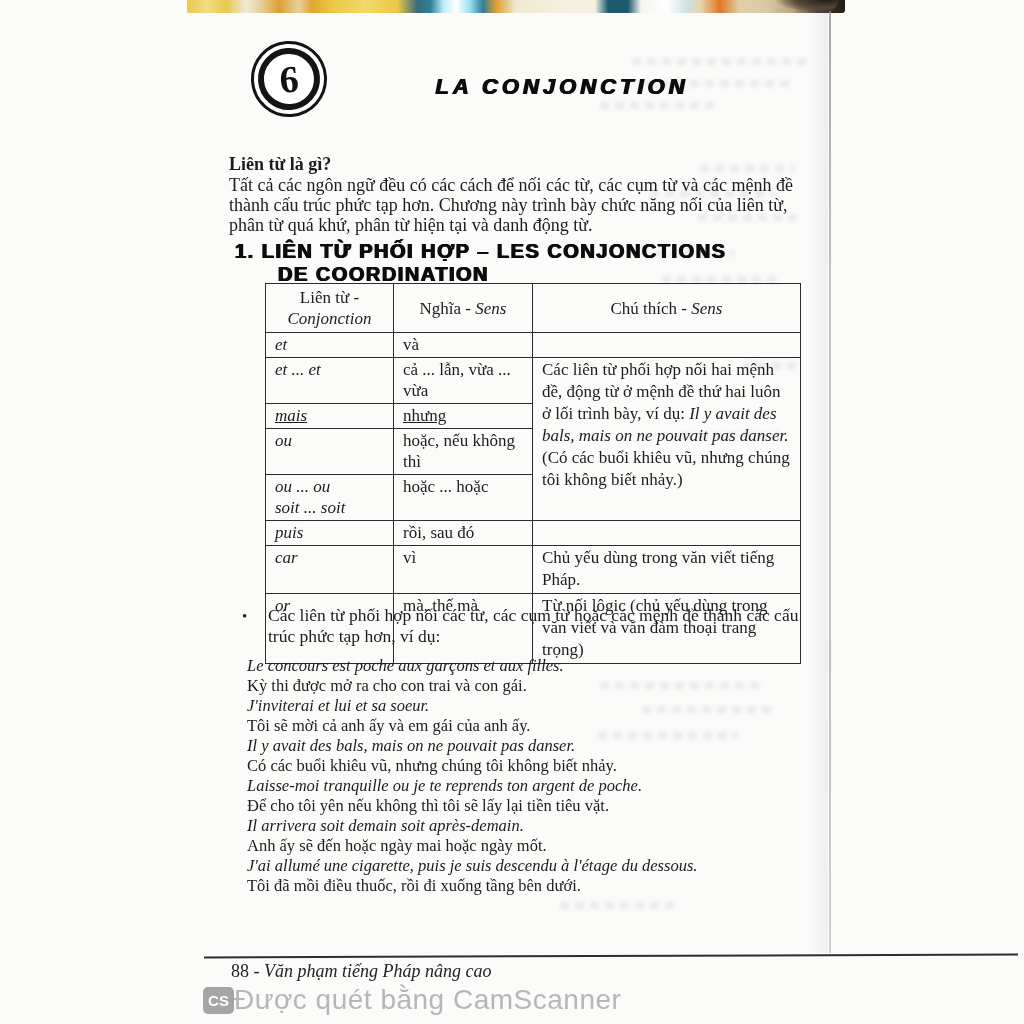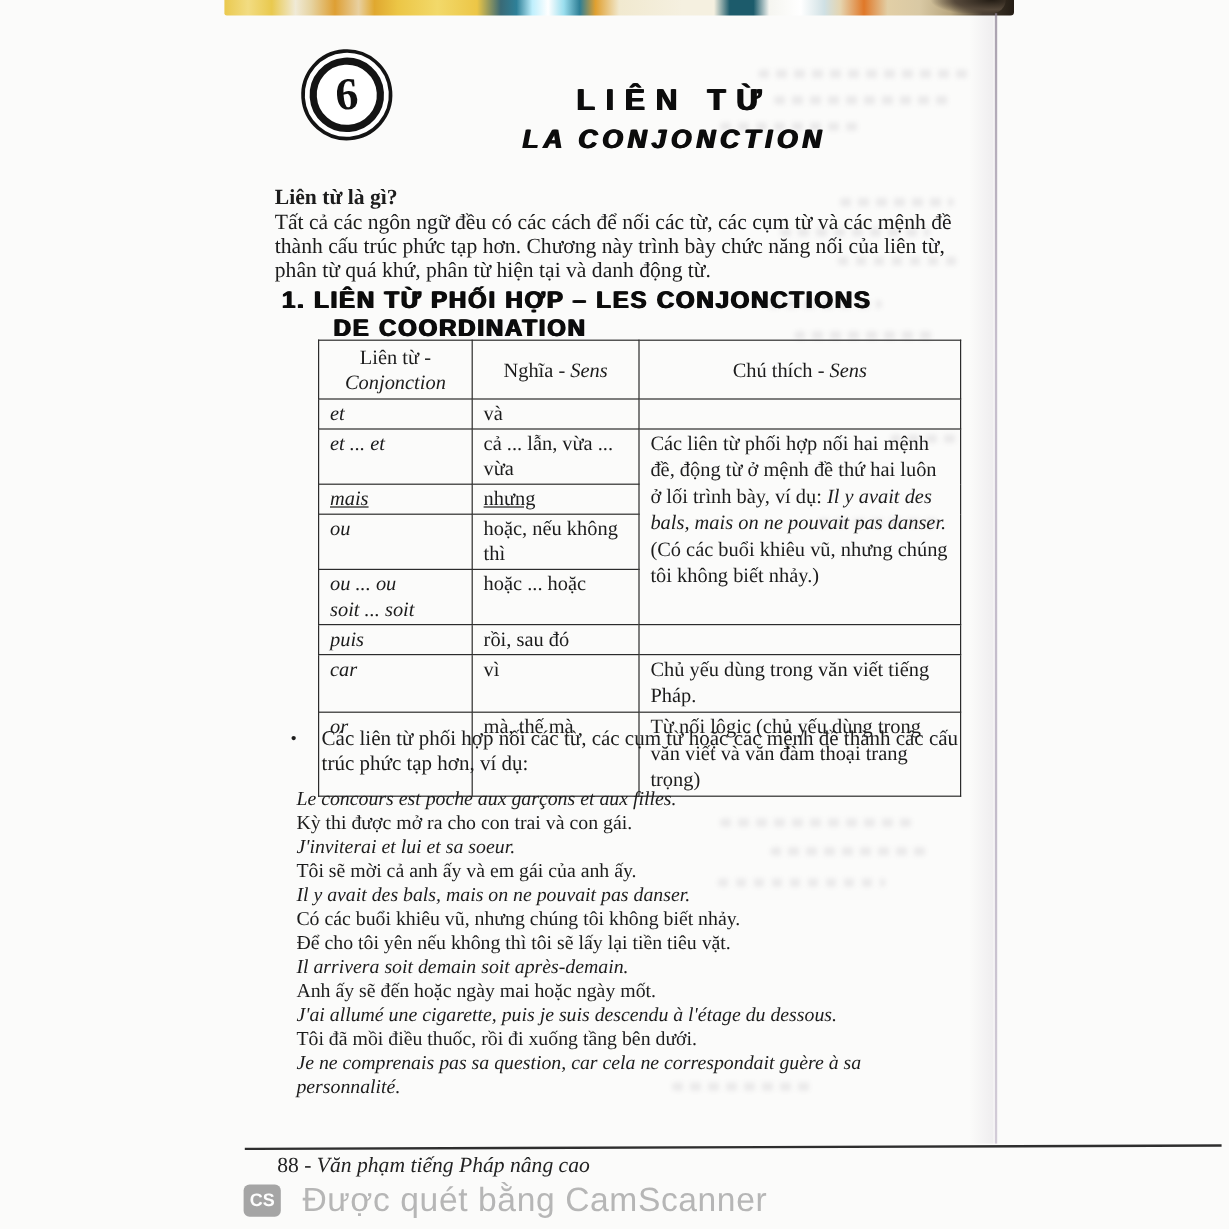--- a/index.html
+++ b/index.html
@@ -98,21 +98,21 @@
   .bullet-note { position: absolute; left: 14px; top: 577px; width: 568px; display: flex; font-size: 17.5px; line-height: 21px; }
   .bullet-marker { width: 26px; flex: 0 0 26px; font-size: 15px; padding-top: 1px; }
 
   .examples { position: absolute; left: 19px; top: 628px; width: 505px; font-size: 16.5px; line-height: 20px; }
   .ex-fr { font-style: italic; }
 
   
   .footer-rule { position: absolute; left: 204px; top: 955px; width: 814px; height: 2px; background: #2e2e2e; transform: rotate(-0.2deg); }
   .footer-text { position: absolute; left: 231px; top: 961px; font-size: 18px; color: #222; }
   .footer-text .book { font-style: italic; }
-  .watermark { position: absolute; left: 203px; top: 984px; display: flex; align-items: center; gap: 18px; }
+  .watermark { position: absolute; left: 203px; top: 984px; display: flex; align-items: center; gap: 0; }
   .cs-box {
     width: 31px; height: 27px; background: #a5a5a5; border-radius: 5px;
     display: flex; align-items: center; justify-content: center;
     font-family: "Liberation Sans", sans-serif; font-weight: 700; font-size: 15px; color: #fdfdfd;
   }
   .cs-label { font-family: "Liberation Sans", sans-serif; font-size: 28px; color: #b6b6b6; letter-spacing: 0.5px; }
 </style>
 </head>
 <body>
 
@@ -135,21 +135,20 @@
 <div class="smudge" style="left:642px; top:706px; width:130px;"></div>
 <div class="smudge" style="left:598px; top:732px; width:140px;"></div>
 <div class="smudge" style="left:560px; top:902px; width:120px;"></div>
 
 <div class="content">
 
   <div class="chapter-badge">
     <div class="chapter-badge-inner">6</div>
   </div>
   <div class="title-block">
-    <div class="display title-vi">LIÊN TỪ</div>
     <div class="display title-fr">LA CONJONCTION</div>
   </div>
 
   <div class="intro-block">
     <div class="intro-question">Liên từ là gì?</div>
     <div class="intro-body">Tất cả các ngôn ngữ đều có các cách để nối các từ, các cụm từ và các mệnh đề thành cấu trúc phức tạp hơn. Chương này trình bày chức năng nối của liên từ, phân từ quá khứ, phân từ hiện tại và danh động từ.</div>
   </div>
 
   <div class="display section-heading">
     <div class="line1">1. LIÊN TỪ PHỐI HỢP – LES CONJONCTIONS</div>
@@ -223,32 +222,30 @@
     </div>
     <div>
       <div class="ex-fr">J'inviterai et lui et sa soeur.</div>
       <div class="ex-vi">Tôi sẽ mời cả anh ấy và em gái của anh ấy.</div>
     </div>
     <div>
       <div class="ex-fr">Il y avait des bals, mais on ne pouvait pas danser.</div>
       <div class="ex-vi">Có các buổi khiêu vũ, nhưng chúng tôi không biết nhảy.</div>
     </div>
     <div>
+      <div class="ex-fr">Laisse-moi tranquille ou je te reprends ton argent de poche.</div>
       <div class="ex-vi">Để cho tôi yên nếu không thì tôi sẽ lấy lại tiền tiêu vặt.</div>
     </div>
     <div>
       <div class="ex-fr">Il arrivera soit demain soit après-demain.</div>
       <div class="ex-vi">Anh ấy sẽ đến hoặc ngày mai hoặc ngày mốt.</div>
     </div>
     <div>
       <div class="ex-fr">J'ai allumé une cigarette, puis je suis descendu à l'étage du dessous.</div>
       <div class="ex-vi">Tôi đã mồi điều thuốc, rồi đi xuống tầng bên dưới.</div>
-    </div>
-    <div>
-      <div class="ex-fr">Je ne comprenais pas sa question, car cela ne correspondait guère à sa personnalité.</div>
     </div>
   </div>
 
 </div>
 
 <div class="footer-rule"></div>
 <div class="footer-text">
   <span>88</span><span> - </span><span class="book">Văn phạm tiếng Pháp nâng cao</span>
 </div>
 

